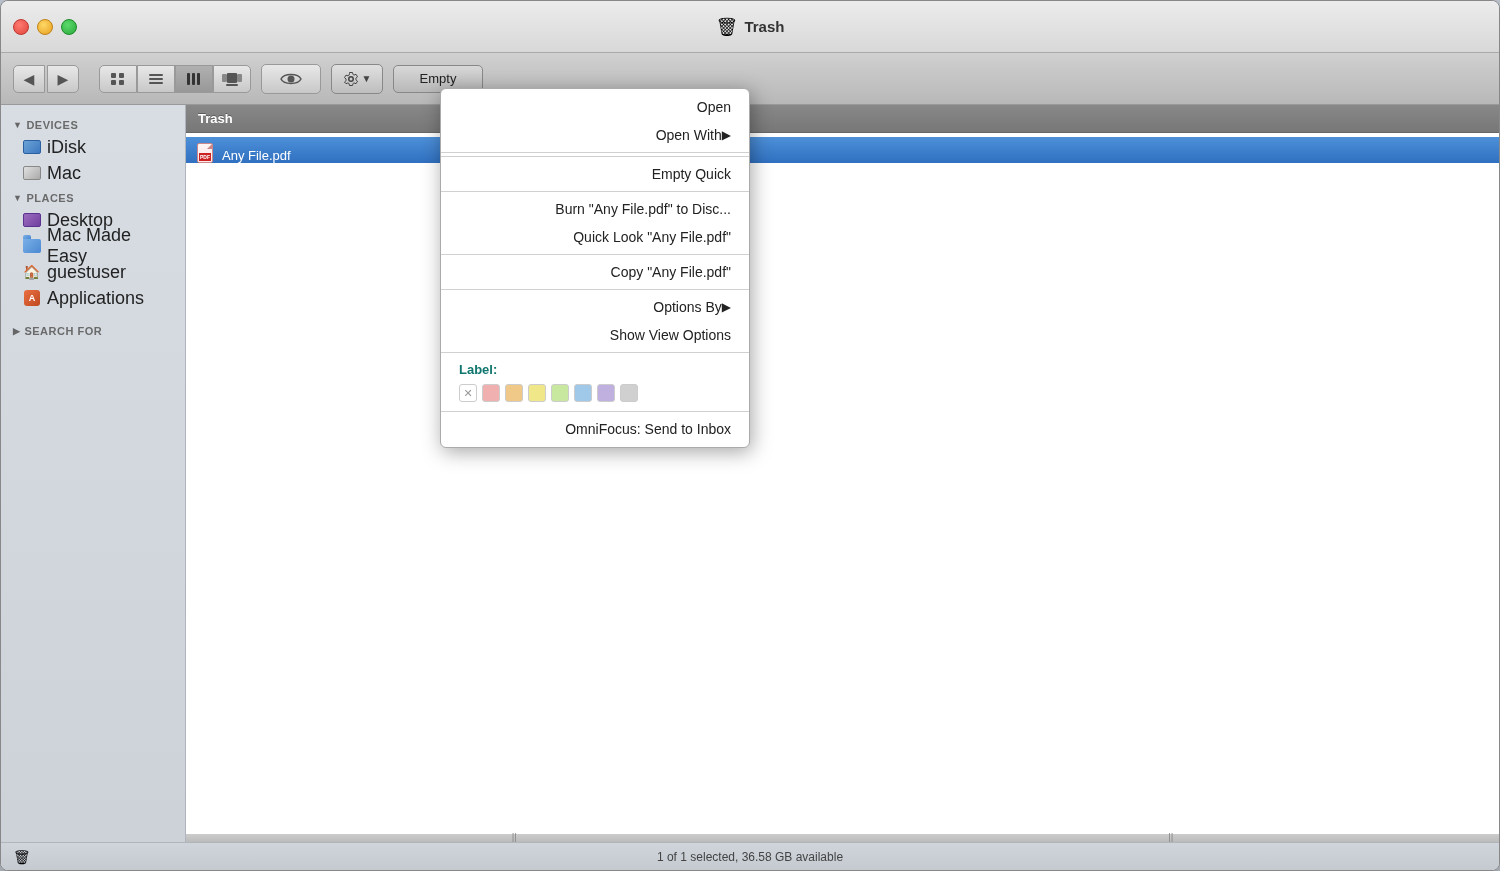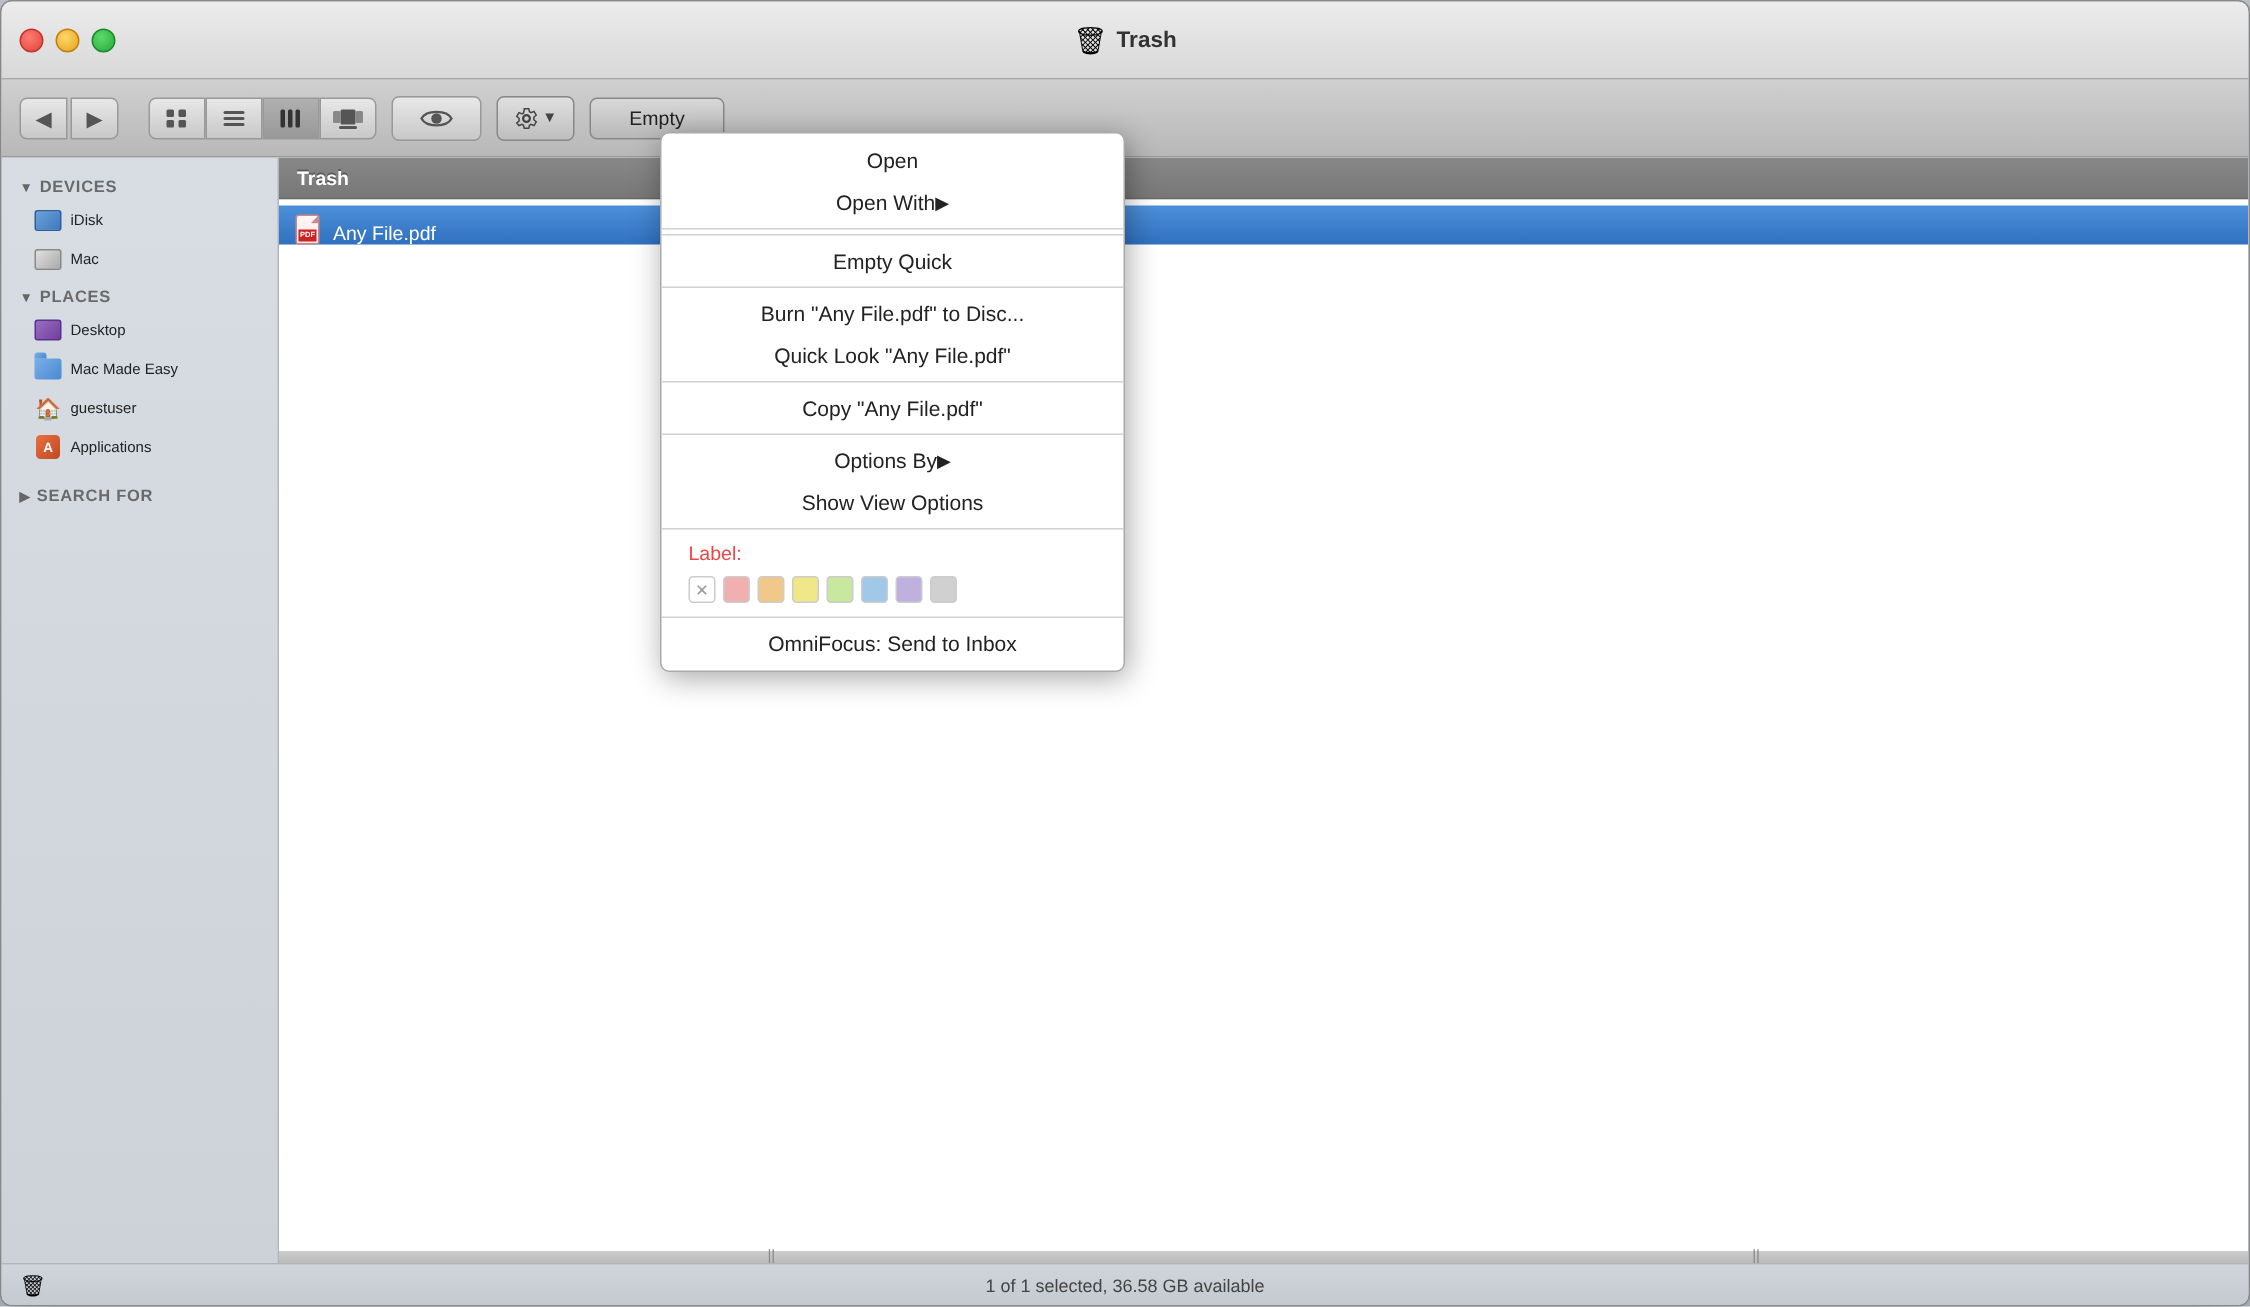--- a/index.html
+++ b/index.html
@@ -236,21 +236,21 @@
     }
     .sidebar-item-icon {
       width: 18px;
       height: 18px;
       display: flex;
       align-items: center;
       justify-content: center;
       font-size: 13px;
       flex-shrink: 0;
     }
-    .sidebar-item-label { font-size: 10px; }
+    .sidebar-item-label { font-size: 18px; }
 
     
     .idisk-icon {
       width: 18px;
       height: 14px;
       background: linear-gradient(135deg, #6ba3d6, #3d78c0);
       border-radius: 2px;
       position: relative;
       border: 1px solid #2a5fa0;
     }
@@ -421,21 +421,21 @@
       z-index: 100;
       padding: 4px 0;
       overflow: visible;
     }
 
     .ctx-item {
       height: 28px;
       padding: 0 18px;
       display: flex;
       align-items: center;
-      justify-content: center;
+      justify-content: flex-end;
       cursor: pointer;
       font-size: 14px;
       color: #222;
     }
     .ctx-item.highlighted {
       background: linear-gradient(to bottom, #3870d8, #2050c0);
       color: white;
     }
     .ctx-item .arrow {
       font-size: 12px;
@@ -443,21 +443,22 @@
     .ctx-separator {
       height: 1px;
       background: #d0d0d0;
       margin: 3px 0;
     }
     .ctx-label-section {
       padding: 4px 18px 2px;
     }
     .ctx-label-text {
       font-size: 13px;
-      color: #ef4444;
+      color: #0f766e;
+      font-weight: bold;
     }
     .ctx-label-dots {
       display: flex;
       gap: 5px;
       padding: 4px 18px 6px;
       align-items: center;
     }
     .label-dot {
       width: 18px;
       height: 18px;

